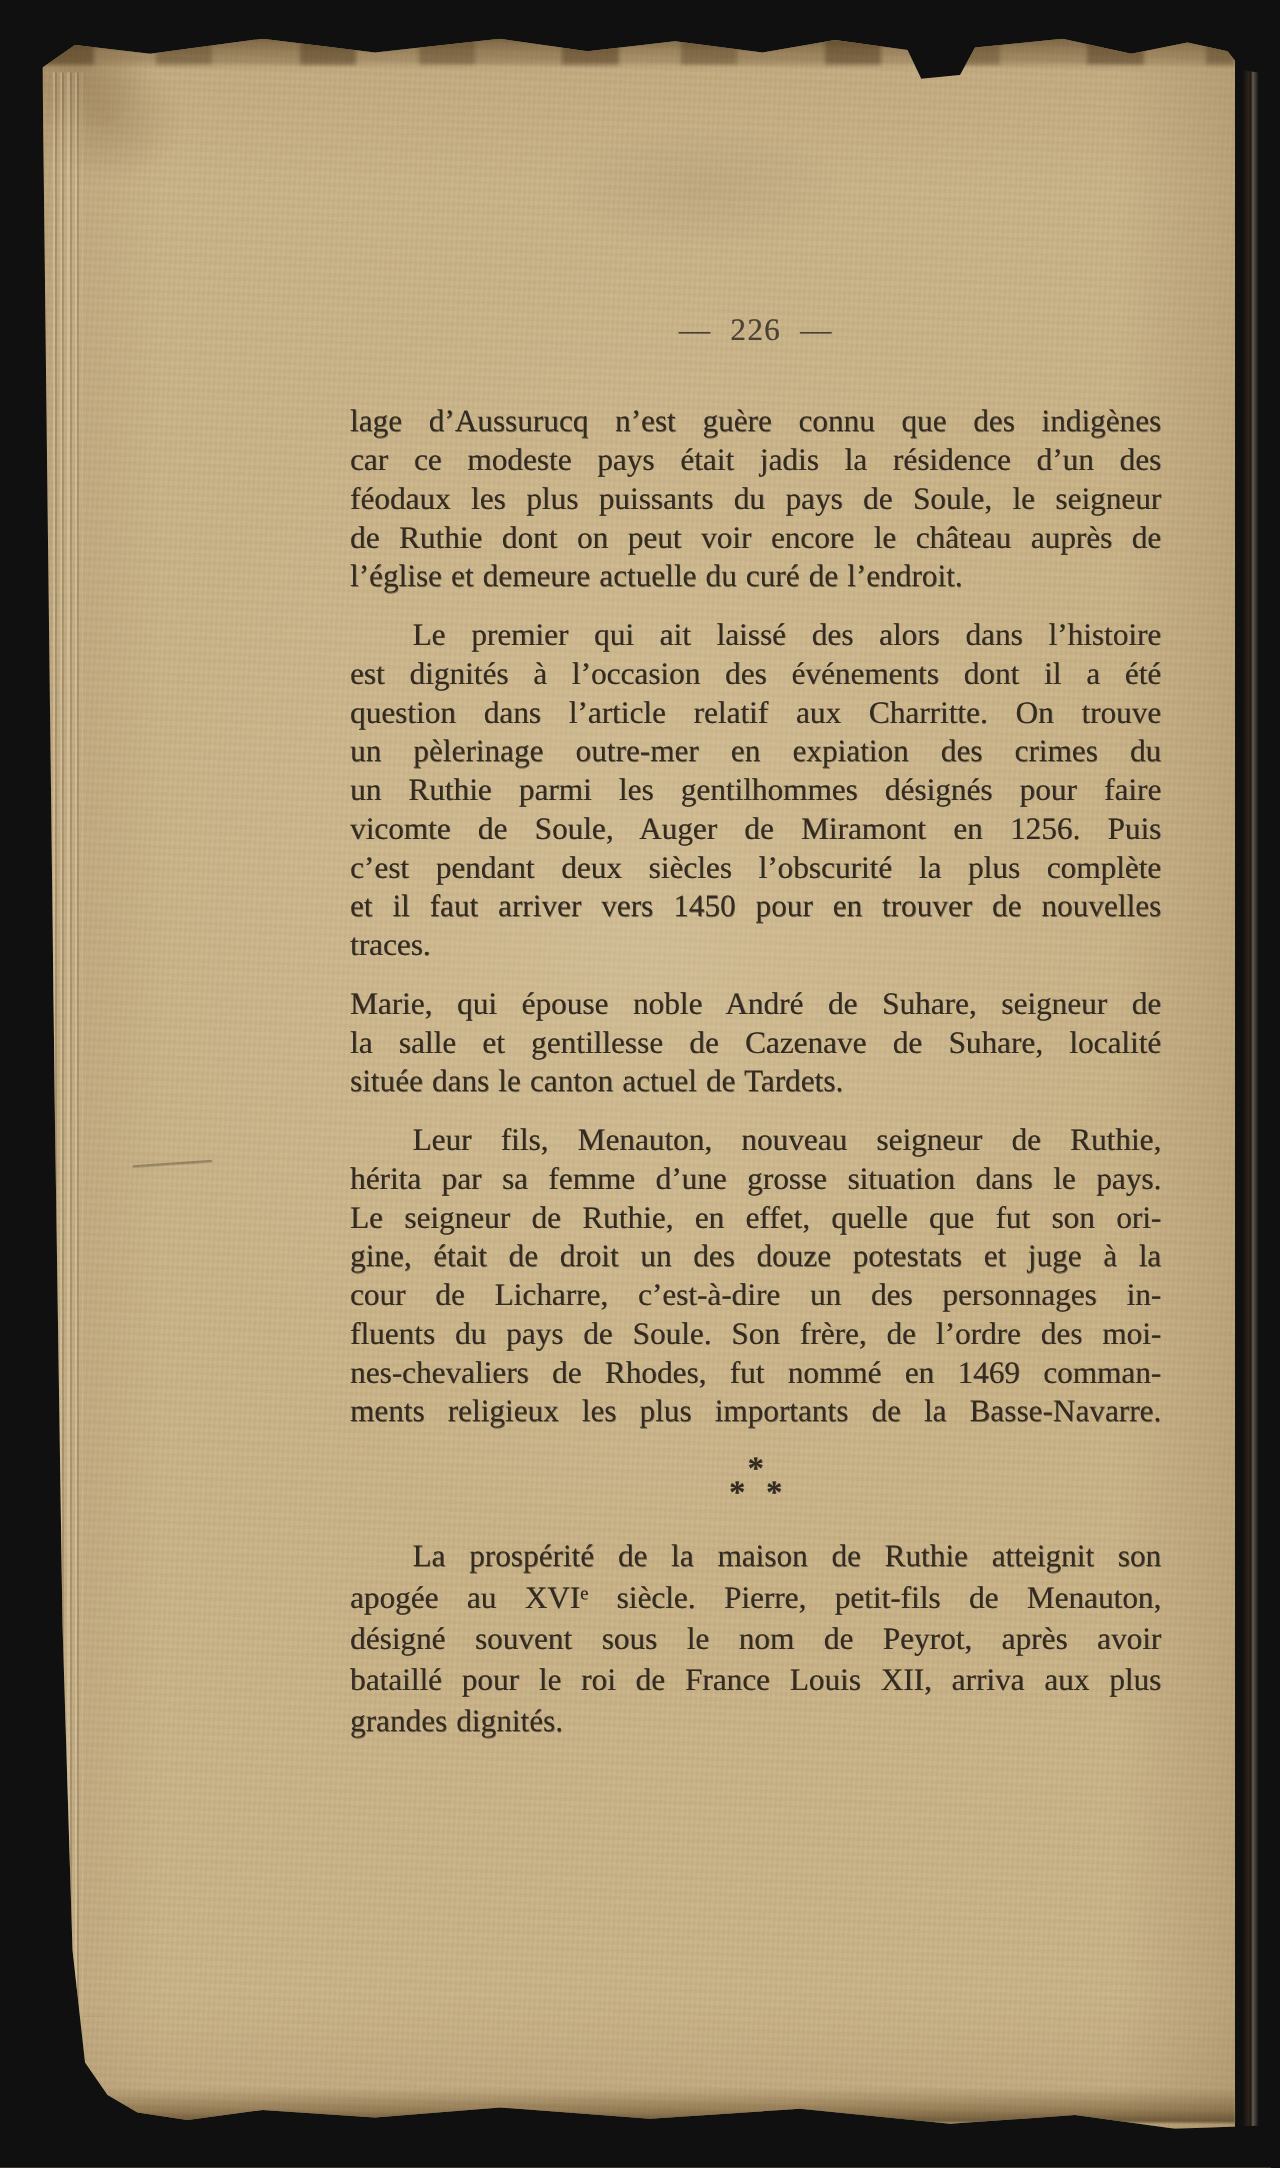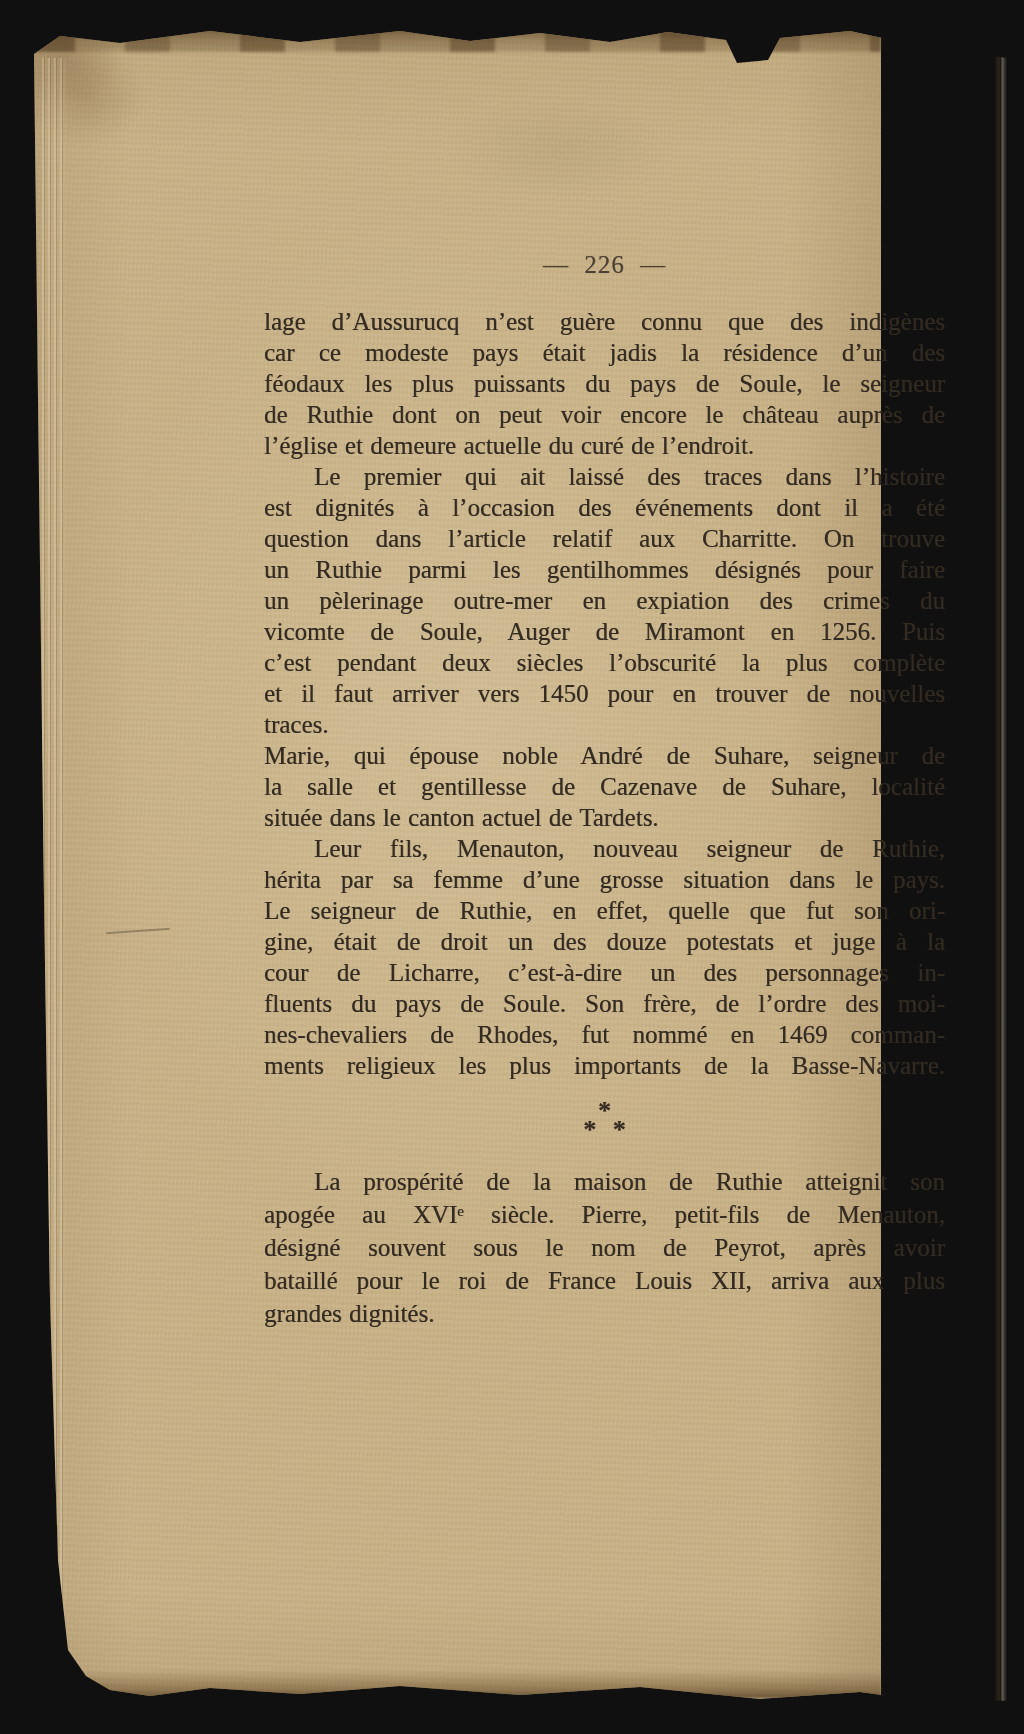--- a/index.html
+++ b/index.html
@@ -6,21 +6,21 @@
     margin: 0;
     padding: 0;
     width: 1024px;
     height: 1734px;
     overflow: hidden;
     background: var(--background, #101010);
     font-family: "Liberation Serif", "DejaVu Serif", serif;
   }
   .scene {
     position: relative;
-    width: 881px;
+    width: 988px;
     height: 1734px;
   }
   
   .page {
     position: absolute;
     inset: 0;
     clip-path: polygon(
       34px 54px, 60px 36px, 120px 43px, 210px 31px, 300px 42px, 400px 31px,
       470px 41px, 540px 33px, 610px 42px, 668px 32px, 726px 40px, 737px 63px,
       768px 60px, 780px 38px, 850px 31px, 905px 43px, 950px 34px, 982px 41px,
@@ -119,21 +119,21 @@
     text-shadow: 0.4px 0.2px 0 rgba(60,50,38,0.45);
   }
   .text-block {
     position: absolute;
     left: 264px; top: 306px; width: 681px;
     color: var(--ink, #332b21);
     font-size: 25px;
     text-shadow: 0.5px 0.3px 0 rgba(50,42,32,0.55);
     word-spacing: 1px;
   }
-  .paragraph { margin: 0; }
+  .paragraph { margin: 16px; }
   .line {
     line-height: 31px;
     height: 31px;
     text-align: justify;
     text-align-last: justify;
     white-space: normal;
     overflow: visible;
   }
   .paragraph:last-child .line { line-height: 33px; height: 33px; }
   .line.indent { text-indent: 50px; }
@@ -171,25 +171,25 @@
     <div class="page-number">— 226 —</div>
     <div class="text-block" id="text-block">
         <div class="paragraph">
           <div class="line">lage d’Aussurucq n’est guère connu que des indigènes</div>
           <div class="line">car ce modeste pays était jadis la résidence d’un des</div>
           <div class="line">féodaux les plus puissants du pays de Soule, le seigneur</div>
           <div class="line">de Ruthie dont on peut voir encore le château auprès de</div>
           <div class="line para-end">l’église et demeure actuelle du curé de l’endroit.</div>
         </div>
         <div class="paragraph">
-          <div class="line indent">Le premier qui ait laissé des traces dans l’histoire</div>
+          <div class="line indent">Le premier qui ait laissé des alors dans l’histoire</div>
           <div class="line">est dignités à l’occasion des événements dont il a été</div>
           <div class="line">question dans l’article relatif aux Charritte. On trouve</div>
+          <div class="line">un pèlerinage outre-mer en expiation des crimes du</div>
           <div class="line">un Ruthie parmi les gentilhommes désignés pour faire</div>
-          <div class="line">un pèlerinage outre-mer en expiation des crimes du</div>
           <div class="line">vicomte de Soule, Auger de Miramont en 1256. Puis</div>
           <div class="line">c’est pendant deux siècles l’obscurité la plus complète</div>
           <div class="line">et il faut arriver vers 1450 pour en trouver de nouvelles</div>
           <div class="line para-end">traces.</div>
         </div>
         <div class="paragraph">
           <div class="line">Marie, qui épouse noble André de Suhare, seigneur de</div>
           <div class="line">la salle et gentillesse de Cazenave de Suhare, localité</div>
           <div class="line para-end">située dans le canton actuel de Tardets.</div>
         </div>

